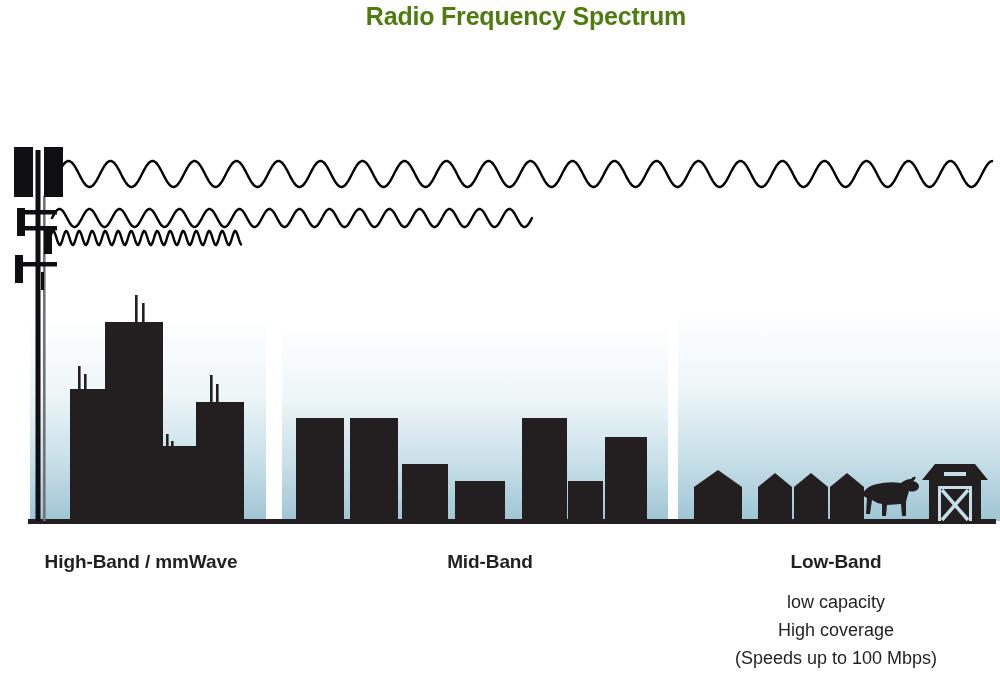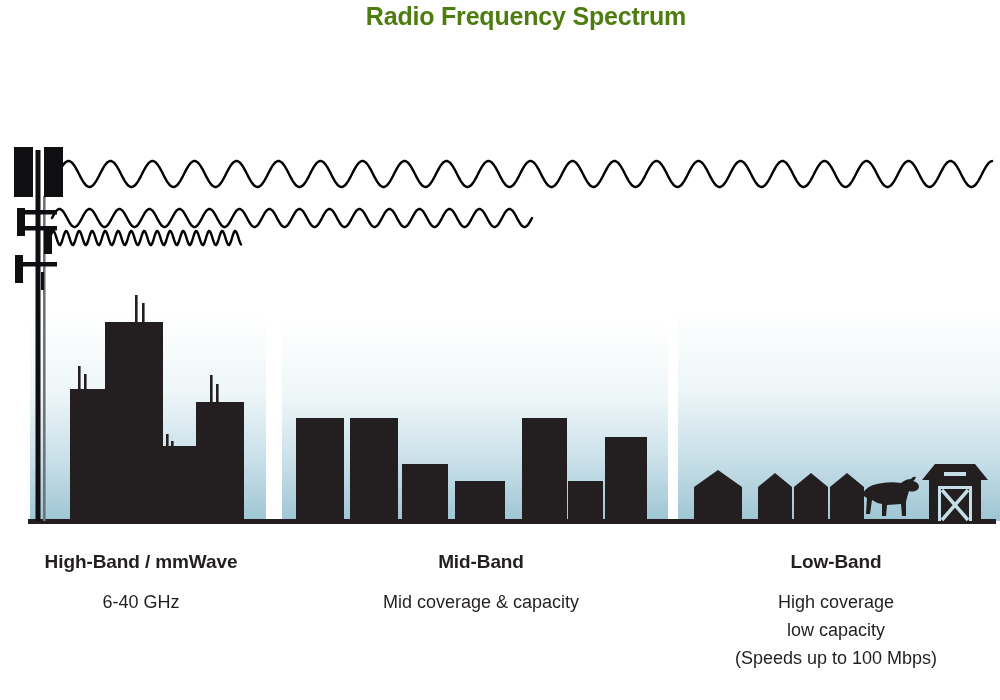--- a/index.html
+++ b/index.html
@@ -49,21 +49,21 @@
     top: 540px;
     width: 1000px;
     height: 160px;
   }
   .caption-col {
     position: absolute;
     top: 0;
     text-align: center;
   }
   .caption-col.high { left: 0px;   width: 282px; }
-  .caption-col.mid  { left: 321px; width: 320px; }
+  .caption-col.mid  { left: 330px; width: 320px; }
   .caption-col.low  { left: 672px; width: 328px; text-align: center; }
 
   .band-title {
     font-size: 19px;
     font-weight: bold;
     color: #231f20;
     letter-spacing: -0.1px;
     margin: 10px 0 0 0;
     line-height: 24px;
   }
@@ -164,33 +164,31 @@
         <path d="M942 490 L968 520 M968 490 L942 520" stroke="#c6dee7" stroke-width="3.5" fill="none"></path>
       </g>
   </svg>
 </div>
 
 <div id="captions">
 
   <div class="caption-col high">
     <div class="band-title">High-Band / mmWave</div>
     <div class="band-lines">
-      <div>6-40 GHz</div>
     </div>
   </div>
 
   <div class="caption-col mid">
     <div class="band-title">Mid-Band</div>
     <div class="band-lines">
-      <div>Mid coverage &amp; capacity</div>
     </div>
   </div>
 
   <div class="caption-col low">
     <div class="band-title">Low-Band</div>
     <div class="band-lines">
+      <div>low capacity</div>
       <div>High coverage</div>
-      <div>low capacity</div>
       <div>(Speeds up to 100 Mbps)</div>
     </div>
   </div>
 
 </div>
 
 </body></html>

